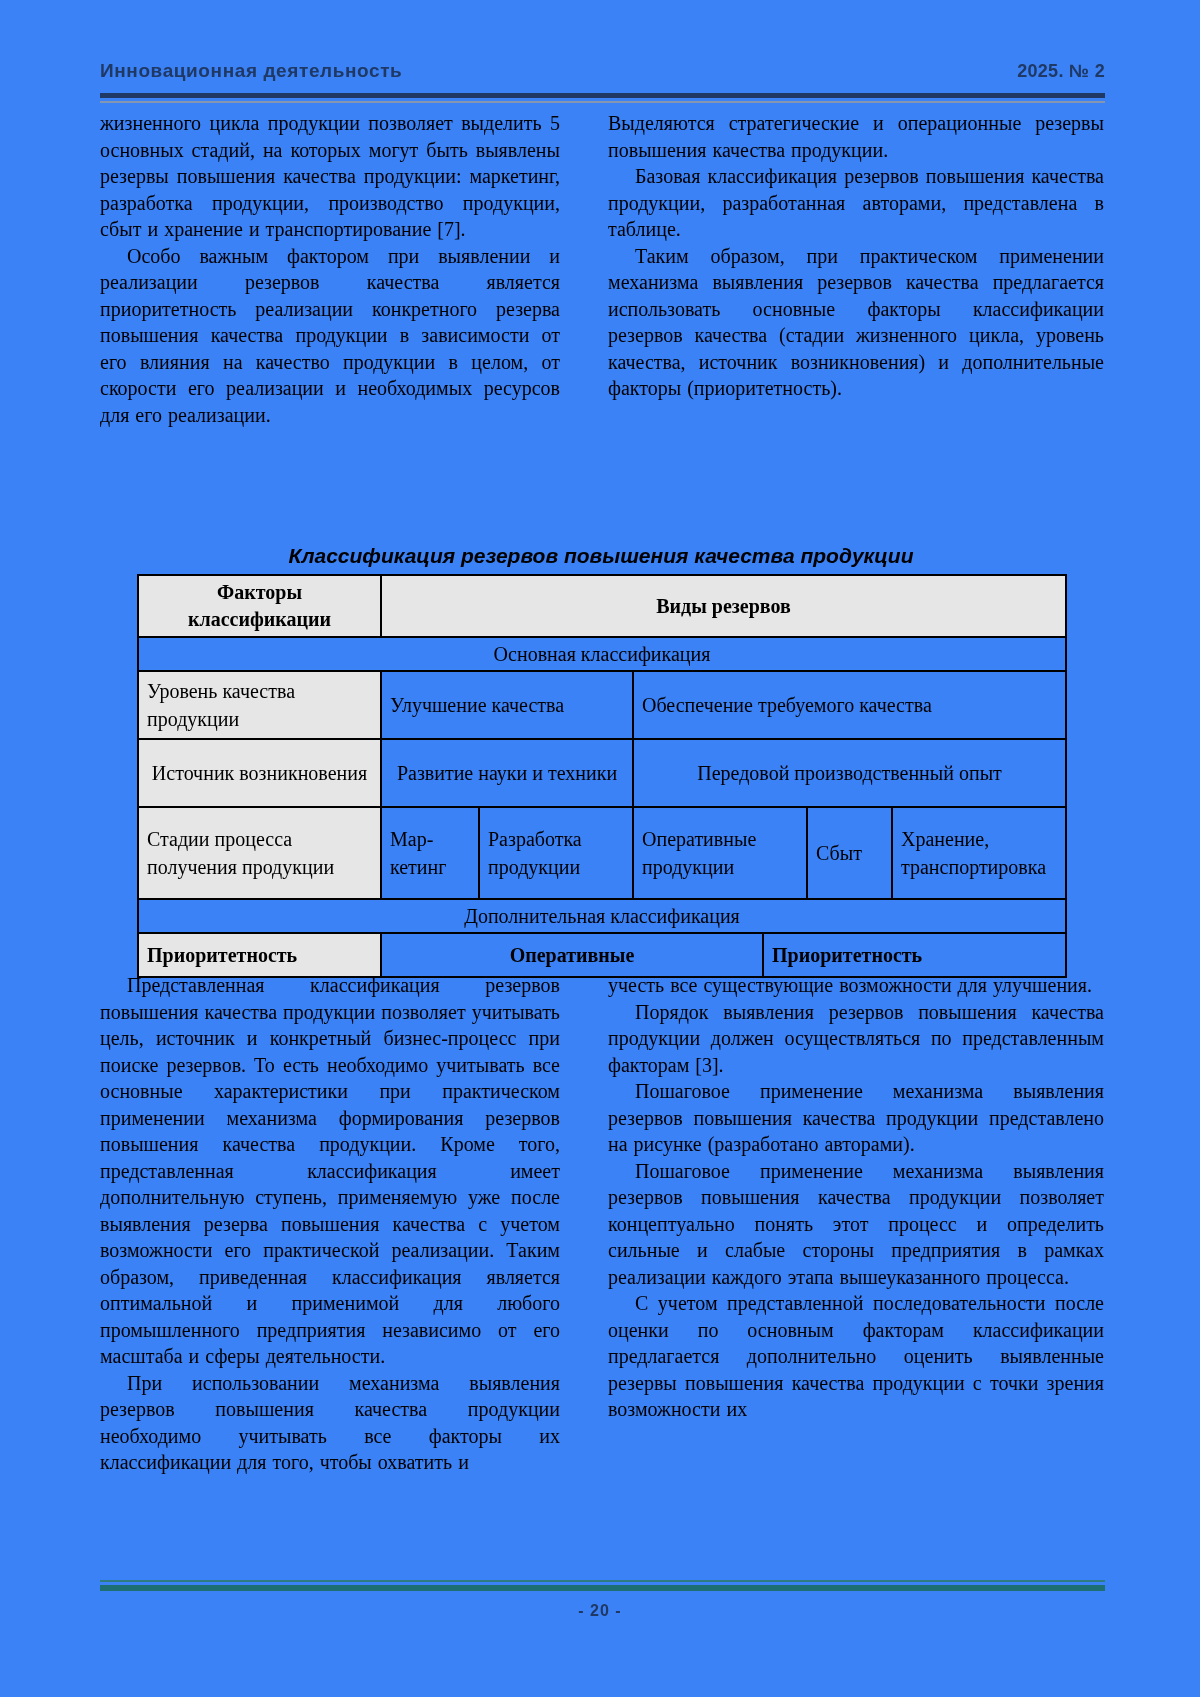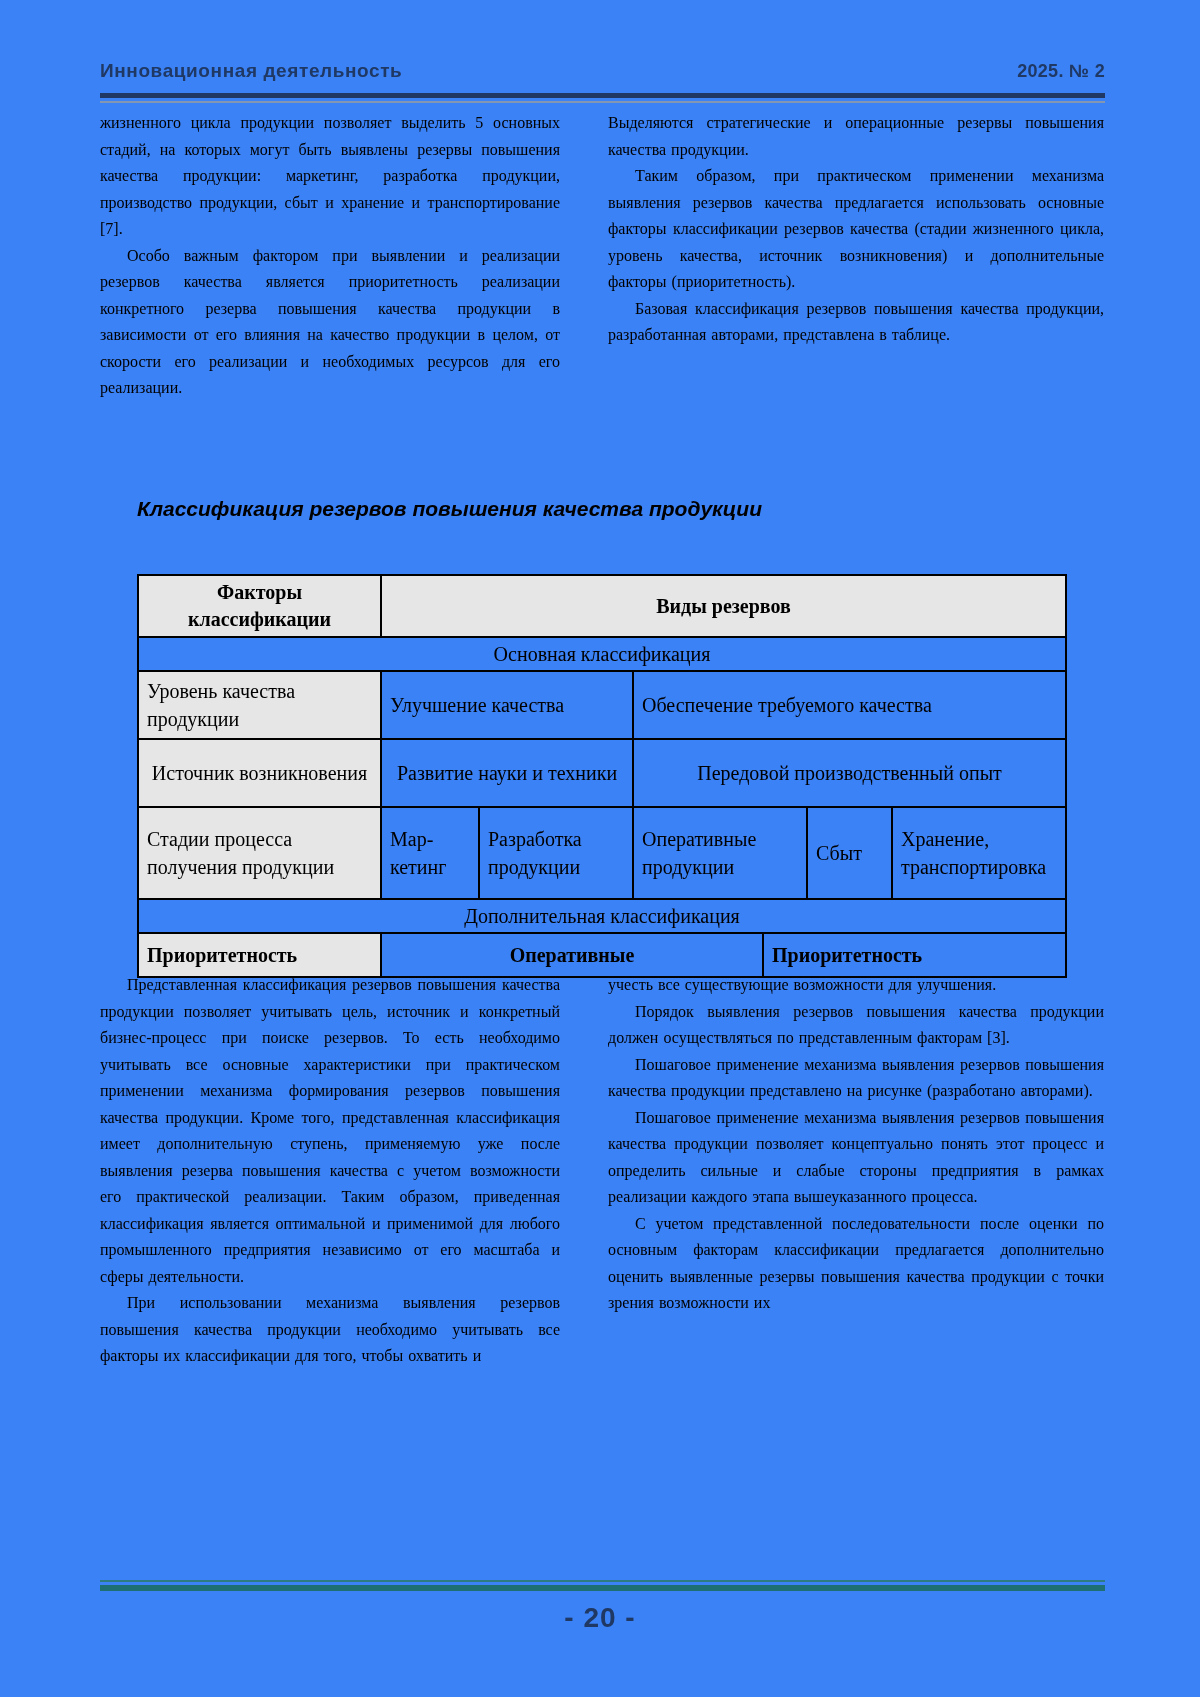--- a/index.html
+++ b/index.html
@@ -20,29 +20,29 @@
   .head-rule .thick { height:5px; background:#1f3864; }
   .head-rule .thin  { height:2px; background:#8496b0; margin-top:3px; }
 
   
   .cols { position:absolute; left:100px; width:1004px; display:flex; gap:48px; }
   .cols-top    { top:110px; }
   .cols-bottom { top:972px; }
   .col-l { width:460px; }
   .col-r { width:496px; }
   .para {
-    margin:0; font-size:16px; line-height:26.5px; text-align:justify;
+    margin:0; font-size:20px; line-height:26.5px; text-align:justify;
     word-spacing:1px;
   }
   .para.indent { text-indent:27px; }
 
   
   .table-caption {
-    position:absolute; left:137px; width:928px; top:497px;
-    font-family:"Liberation Sans", sans-serif;
+    position:absolute; left:137px; width:928px; top:544px;
+    text-align:center; font-family:"Liberation Sans", sans-serif;
     font-weight:bold; font-style:italic; font-size:21px;
   }
 
   
   table.res-table {
     position:absolute; left:137px; top:574px; width:928px;
     border-collapse:collapse; table-layout:fixed;
     font-size:20px; border:1px solid #000000;
   }
   table.res-table td {
@@ -59,21 +59,21 @@
   tr.r-stages td { height:84px; }
   tr.r-priority td { height:36px; }
 
   
   .foot-rule { position:absolute; left:100px; right:95px; top:1580px; }
   .foot-rule .thin  { height:2px; background:#2e7c81; }
   .foot-rule .thick { height:6px; background:#1e6f74; margin-top:3px; }
   .page-number {
     position:absolute; left:0; width:1200px; top:1602px; text-align:center;
     font-family:"Liberation Sans", sans-serif; font-weight:bold;
-    font-size:28px; color:#1f3864; letter-spacing:1px;
+    font-size:16px; color:#1f3864; letter-spacing:1px;
   }
 </style>
 </head>
 <body>
 
 <div class="page">
 
   <div class="runhead">
     <span class="jtitle">Инновационная деятельность</span>
     <span class="issue">2025. № 2</span>
@@ -83,22 +83,22 @@
     <div class="thin"></div>
   </div>
 
   <section class="cols cols-top">
     <div class="col-l">
         <p class="para">жизненного цикла продукции позволяет выделить 5 основных стадий, на которых могут быть выявлены резервы повышения качества продукции: маркетинг, разработка продукции, производство продукции, сбыт и хранение и транспортирование [7].</p>
         <p class="para indent">Особо важным фактором при выявлении и реализации резервов качества является приоритетность реализации конкретного резерва повышения качества продукции в зависимости от его влияния на качество продукции в целом, от скорости его реализации и необходимых ресурсов для его реализации.</p>
       </div>
     <div class="col-r">
         <p class="para">Выделяются стратегические и операционные резервы повышения качества продукции.</p>
+        <p class="para indent">Базовая классификация резервов повышения качества продукции, разработанная авторами, представлена в таблице.</p>
         <p class="para indent">Таким образом, при практическом применении механизма выявления резервов качества предлагается использовать основные факторы классификации резервов качества (стадии жизненного цикла, уровень качества, источник возникновения) и дополнительные факторы (приоритетность).</p>
-        <p class="para indent">Базовая классификация резервов повышения качества продукции, разработанная авторами, представлена в таблице.</p>
       </div>
   </section>
 
   <div class="table-caption">Классификация резервов повышения качества продукции</div>
 
   <table class="res-table">
     <colgroup>
       <col style="width:243px">
         <col style="width:98px">
         <col style="width:154px">

